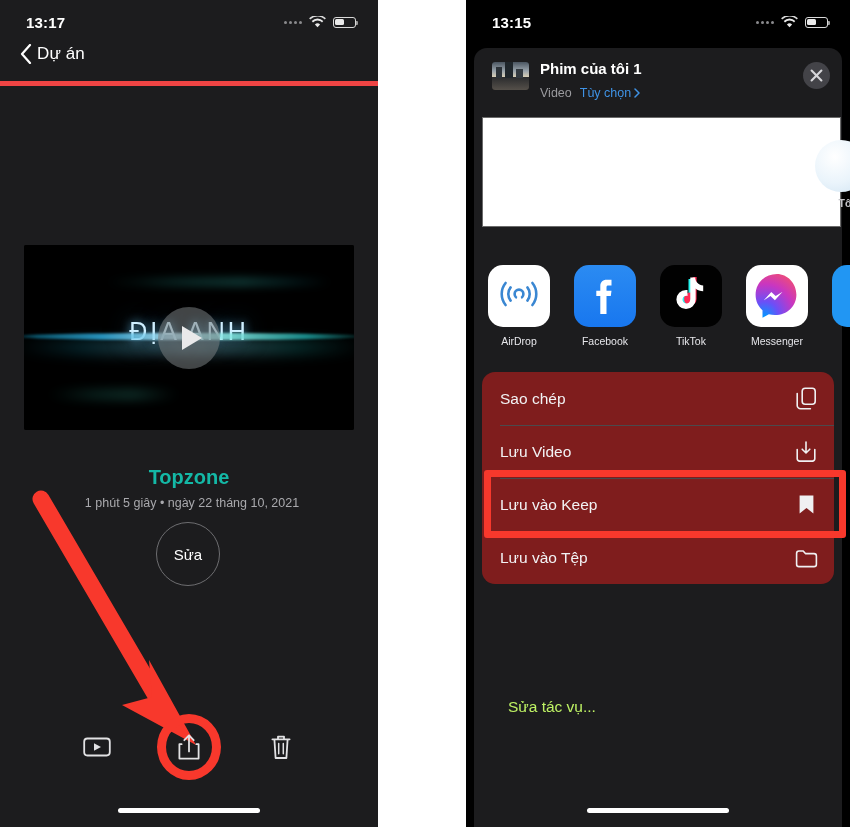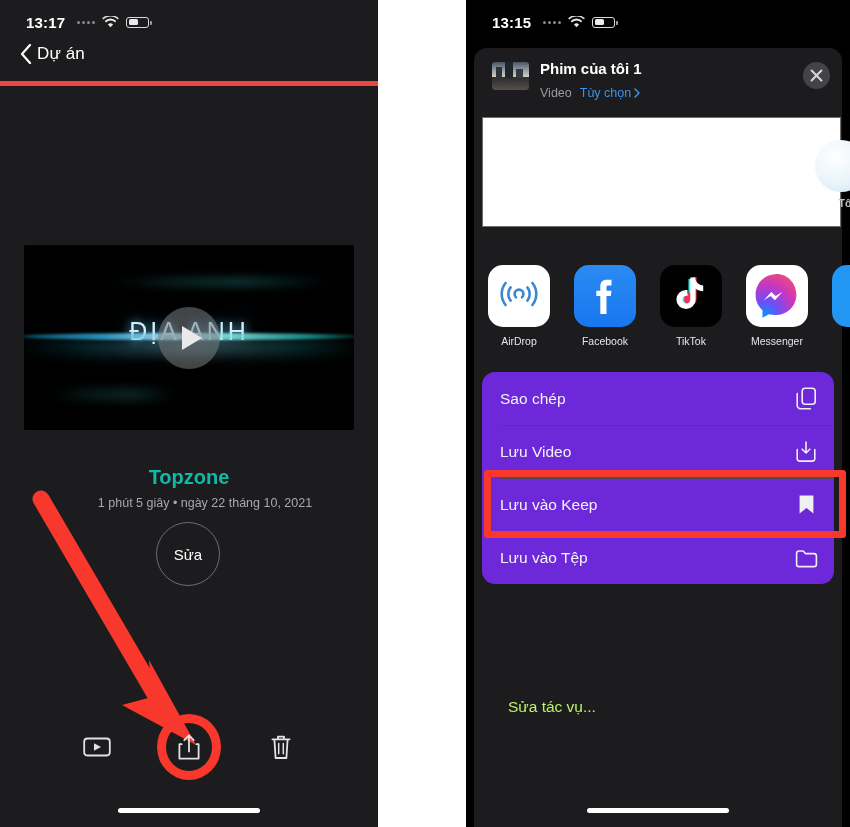--- a/index.html
+++ b/index.html
@@ -12,21 +12,21 @@
   .stage { position: relative; width: 850px; height: 827px; background:#ffffff; }
 
   
   .phone { position: absolute; top: 0; height: 827px; background: #1c1c1e; overflow: hidden; }
   #phone-left  { left: 0;   width: 378px; }
   #phone-right { left: 466px; width: 384px; background:#000; }
 
   
   .statusbar {
     position: relative; height: 44px; width: 100%;
-    display: flex; align-items: center; 
+    display: flex; align-items: center; justify-content: space-between;
     padding: 0 22px 0 26px;
     gap: 12px;
   }
   .sb-time { color:#fff; font-size:15px; font-weight:700; letter-spacing:.2px; }
   .sb-right { display:flex; align-items:center; gap:7px; }
   .sb-dots { display:flex; gap:2px; align-items:center; }
   .sb-dots i { width:3px; height:3px; background:#8a8a8d; border-radius:50%; display:block; }
   .sb-wifi { display:block; }
   .sb-batt {
     width:23px; height:11px; border:1.2px solid #d8d8d8; border-radius:3px;
@@ -90,21 +90,21 @@
     border-left:20px solid #e9e9ea;
     border-top:12.5px solid transparent;
     border-bottom:12.5px solid transparent;
   }
 
   .media-title {
     position:absolute; top:466px; left:0; width:378px; text-align:center;
     color:#14b8a6; font-size:20px; font-weight:700;
   }
   .media-sub {
-    position:absolute; top:496px; left:16px; width:378px; text-align:center;
+    position:absolute; top:496px; left:3px; width:378px; text-align:center;
     color:#a9a9ad; font-size:12.5px;
   }
   .edit-btn {
     position:absolute; left:156px; top:522px; width:64px; height:64px;
     border:1px solid #6d6d70; border-radius:50%;
     display:flex; align-items:center; justify-content:center;
     color:#fff; font-size:15px; cursor:pointer;
   }
 
   .arrow-svg { position:absolute; left:0; top:0; width:378px; height:827px; pointer-events:none; }
@@ -175,21 +175,21 @@
 
   .ico-airdrop { background:#fff; display:flex; align-items:center; justify-content:center; }
   .ico-fb { background: linear-gradient(180deg,#2b8bf2,#1877ef); display:flex; align-items:center; justify-content:center;
             color:#fff; font-size:45px; font-weight:700; font-family:"Liberation Serif",serif; line-height:1; }
   .ico-tiktok { background:#010101; display:flex; align-items:center; justify-content:center; }
   .ico-msgr { background:#fff; display:flex; align-items:center; justify-content:center; }
   .ico-partial { background:#2196f3; }
 
   .action-card {
     position:absolute; left:16px; top:372px; width:352px;
-    background:#6d28d9; border-radius:13px; overflow:hidden;
+    background:#7f1d1d; border-radius:13px; overflow:hidden;
   }
   .act-row {
     height:53px; display:flex; align-items:center; justify-content:space-between;
     padding:0 16px 0 18px; cursor:pointer; position:relative;
   }
   .act-row + .act-row::before {
     content:""; position:absolute; left:18px; right:0; top:0; height:1px; background:#4a4a4d;
   }
   .act-label { color:#f2f2f4; font-size:15.5px; }
   .act-ico { width:24px; height:24px; display:flex; align-items:center; justify-content:center; }

